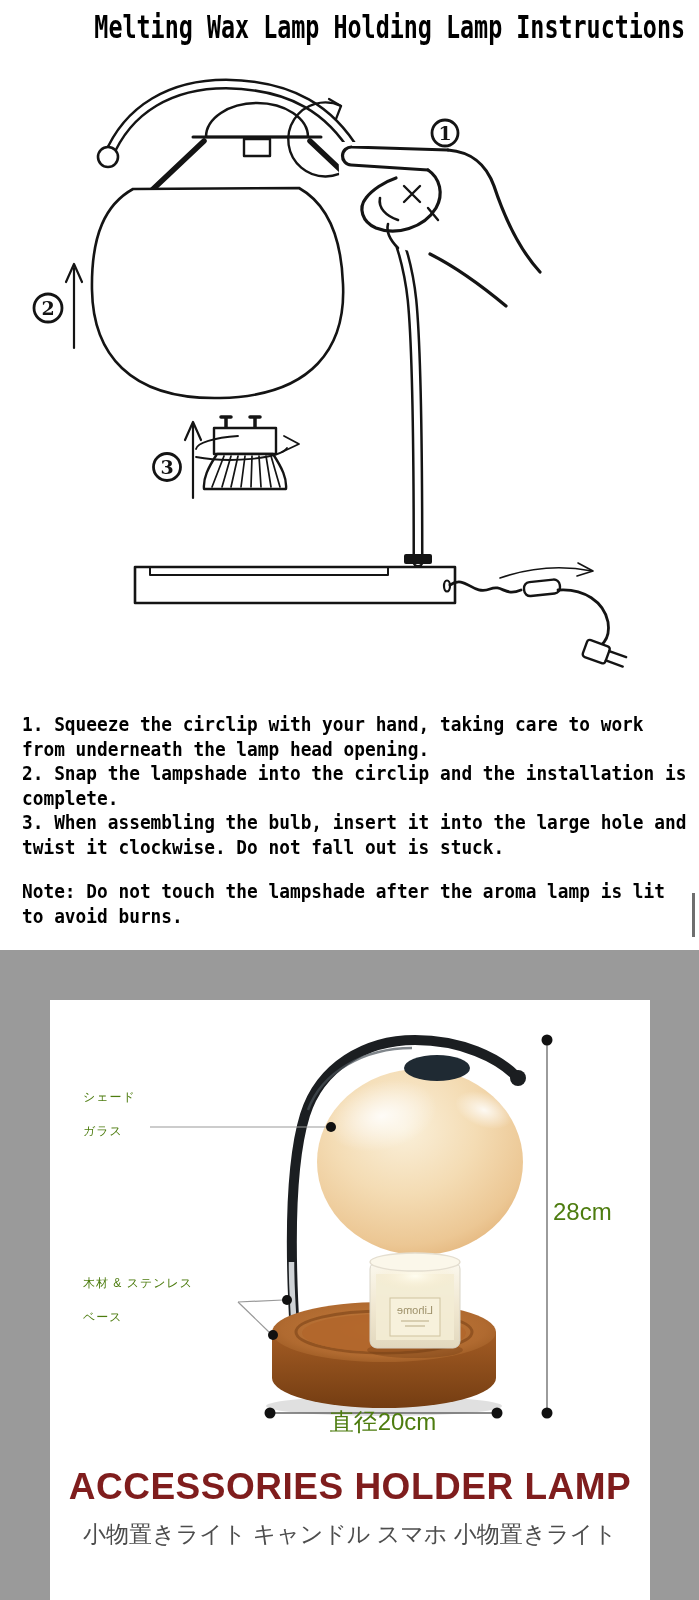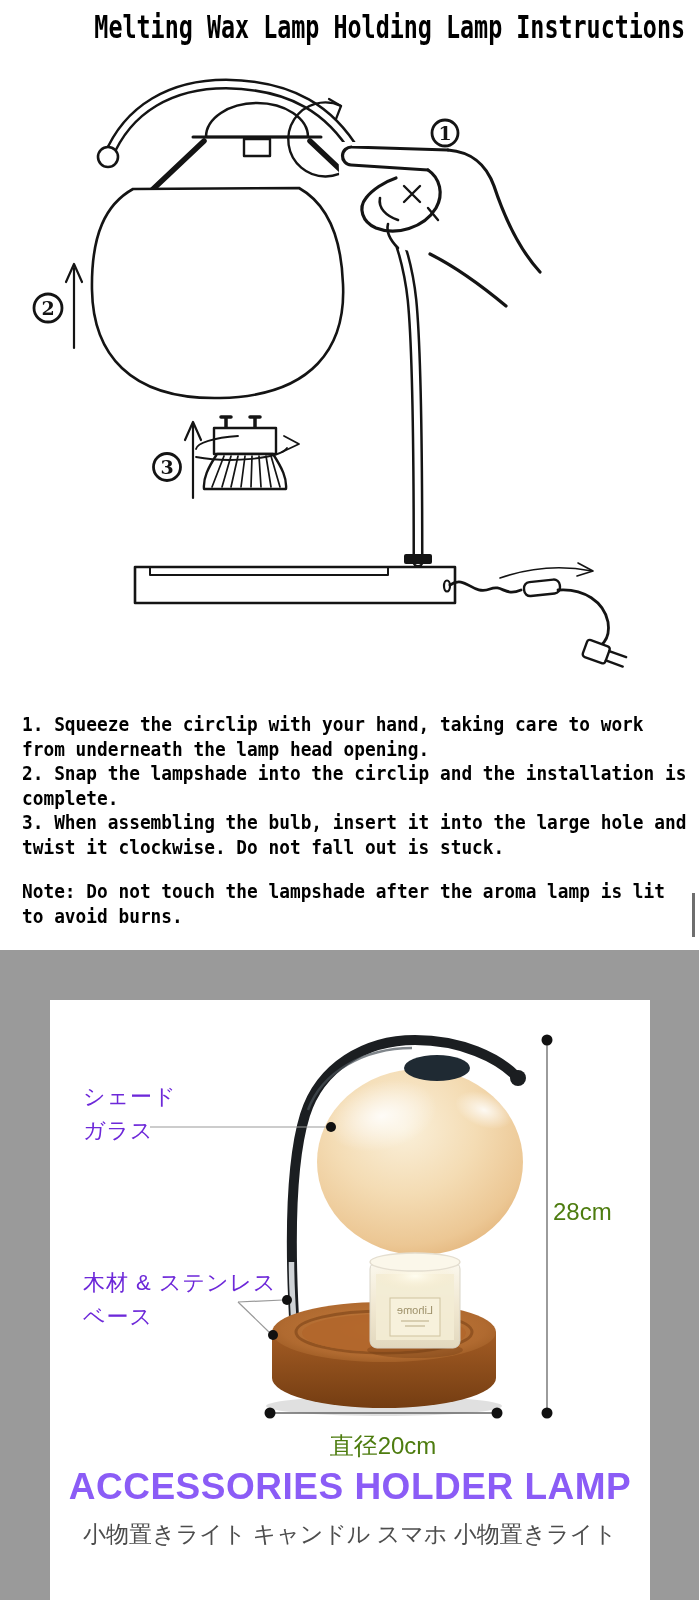--- a/index.html
+++ b/index.html
@@ -20,29 +20,29 @@
     font-family:"DejaVu Sans Mono",monospace;font-weight:bold;font-size:20px;color:#000;
     line-height:24.5px;white-space:nowrap;
     transform:scaleX(.89);transform-origin:0 0;
   }
   .instructions .note{margin-top:20px;}
 
   
   .panel-product{position:relative;width:699px;height:650px;background:#9a9a9a;}
   .card{position:absolute;left:50px;top:50px;width:600px;height:600px;background:#ffffff;}
   .photo{position:absolute;left:0;top:10px;}
-  .jp-label{position:absolute;font-size:22px;line-height:34px;color:#6d28d9;letter-spacing:1px;}
+  .jp-label{position:absolute;font-size:12px;line-height:34px;color:#4d7c0f;letter-spacing:1px;}
   .jp-label.shade{left:33px;top:80px;}
   .jp-label.base{left:33px;top:266px;}
   .dim{position:absolute;color:#4d7c0f;font-size:24px;}
   .dim.height{left:503px;top:198px;}
-  .dim.diameter{left:233px;top:406px;width:200px;text-align:center;margin-top:24px;}
+  .dim.diameter{left:233px;top:406px;width:200px;text-align:center;}
   .product-title{
     position:absolute;left:0;top:466px;width:600px;margin:0;text-align:center;
-    font-size:37px;font-weight:bold;color:#8b5cf6;letter-spacing:.5px;white-space:nowrap;
+    font-size:37px;font-weight:bold;color:#7f1d1d;letter-spacing:.5px;white-space:nowrap;
   }
   .product-subtitle{
     position:absolute;left:0;top:519px;width:600px;text-align:center;
     font-size:23px;color:#4d4d4d;white-space:nowrap;
   }
   .edge-artifact{position:absolute;left:692px;top:893px;width:3px;height:44px;background:#6e6e6e;}
 </style>
 </head>
 <body>
 

